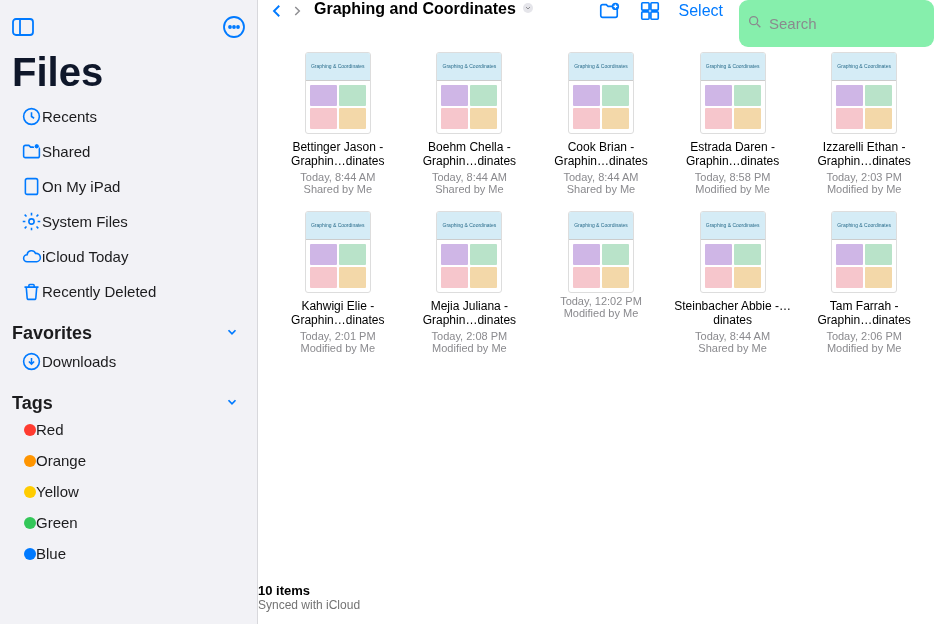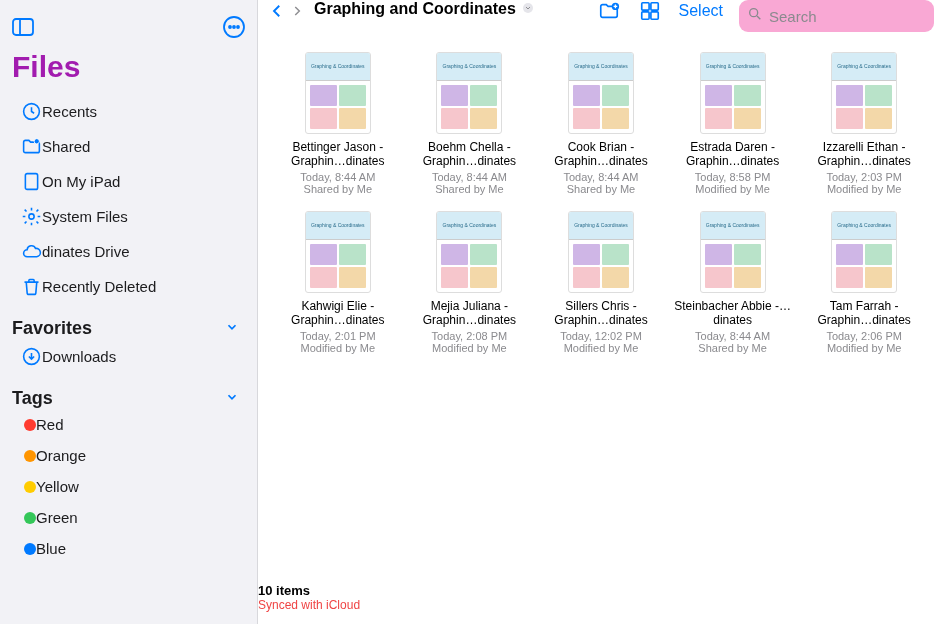--- a/index.html
+++ b/index.html
@@ -30,25 +30,25 @@
       height: 30px;
     }
     .icon-btn {
       color: #007aff;
       cursor: pointer;
       display: flex;
       align-items: center;
       justify-content: center;
     }
     .app-title {
-      font-size: 30px;
+      font-size: 40px;
       font-weight: 700;
       margin-top: 8px;
-      margin-bottom: 10px;
-      color: #a21caf;
+      margin-bottom: 4px;
+      color: #0f172a;
     }
     .section-header {
       display: flex;
       justify-content: space-between;
       align-items: center;
       margin-top: 14px;
       padding-right: 6px;
     }
     .section-header-label {
       font-size: 18px;
@@ -112,23 +112,23 @@
       display: flex;
       align-items: center;
       gap: 18px;
     }
     .tb-select {
       color: #007aff;
       font-size: 16px;
       cursor: pointer;
     }
     .searchbox {
-      background: #f9a8d4;
+      background: #86efac;
       border-radius: 9px;
-      height: 32px;
+      height: 47px;
       width: 195px;
       margin-left: 10px;
       display: flex;
       align-items: center;
       padding: 0 8px;
       gap: 6px;
       color: #8a8a8e;
     }
     .searchbox input {
       background: transparent;
@@ -208,21 +208,21 @@
     .footer {
       text-align: left;
       padding: 8px 0 12px 0;
     }
     .footer-count {
       font-size: 13px;
       font-weight: 600;
     }
     .footer-sync {
       font-size: 12px;
-      color: #ef4444;
+      color: #737373;
     }
     .chevron-small {
       width: 14px;
       height: 14px;
       color: #8e8e92;
     }
   </style>
 </head>
 <body>
 
@@ -285,21 +285,21 @@
     </span>
     <span>System Files</span>
   </div>
 
   <div class="sidebar-item">
     <span class="sidebar-icon">
       <svg viewBox="0 0 24 24" fill="none" stroke="currentColor" stroke-width="1.8">
           <path d="M7 18a4 4 0 010-8 5 5 0 019.6-1.5A4 4 0 1118 18H7z"></path>
         </svg>
     </span>
-    <span>dinates Drive</span>
+    <span>iCloud Today</span>
   </div>
 
   <div class="sidebar-item">
     <span class="sidebar-icon">
       <svg viewBox="0 0 24 24" fill="none" stroke="currentColor" stroke-width="1.8">
           <path d="M4 7h16M9 7V5a1 1 0 011-1h4a1 1 0 011 1v2M6 7l1 12a2 2 0 002 2h6a2 2 0 002-2l1-12"></path>
         </svg>
     </span>
     <span>Recently Deleted</span>
   </div>
@@ -511,21 +511,20 @@
         <div class="file-item">
     <div class="thumb">
       <div class="thumb-header">Graphing &amp; Coordinates</div>
       <div class="thumb-body">
         <div style="background:#cfb6e6"></div>
         <div style="background:#b9e3c9"></div>
         <div style="background:#f6c6cc"></div>
         <div style="background:#f3d8a9"></div>
       </div>
     </div>
-    <div class="file-name">Sillers Chris - Graphin…dinates</div>
     <div class="file-time">Today, 12:02 PM</div>
     <div class="file-status">Modified by Me</div>
   </div>
         <div class="file-item">
     <div class="thumb">
       <div class="thumb-header">Graphing &amp; Coordinates</div>
       <div class="thumb-body">
         <div style="background:#cfb6e6"></div>
         <div style="background:#b9e3c9"></div>
         <div style="background:#f6c6cc"></div>

